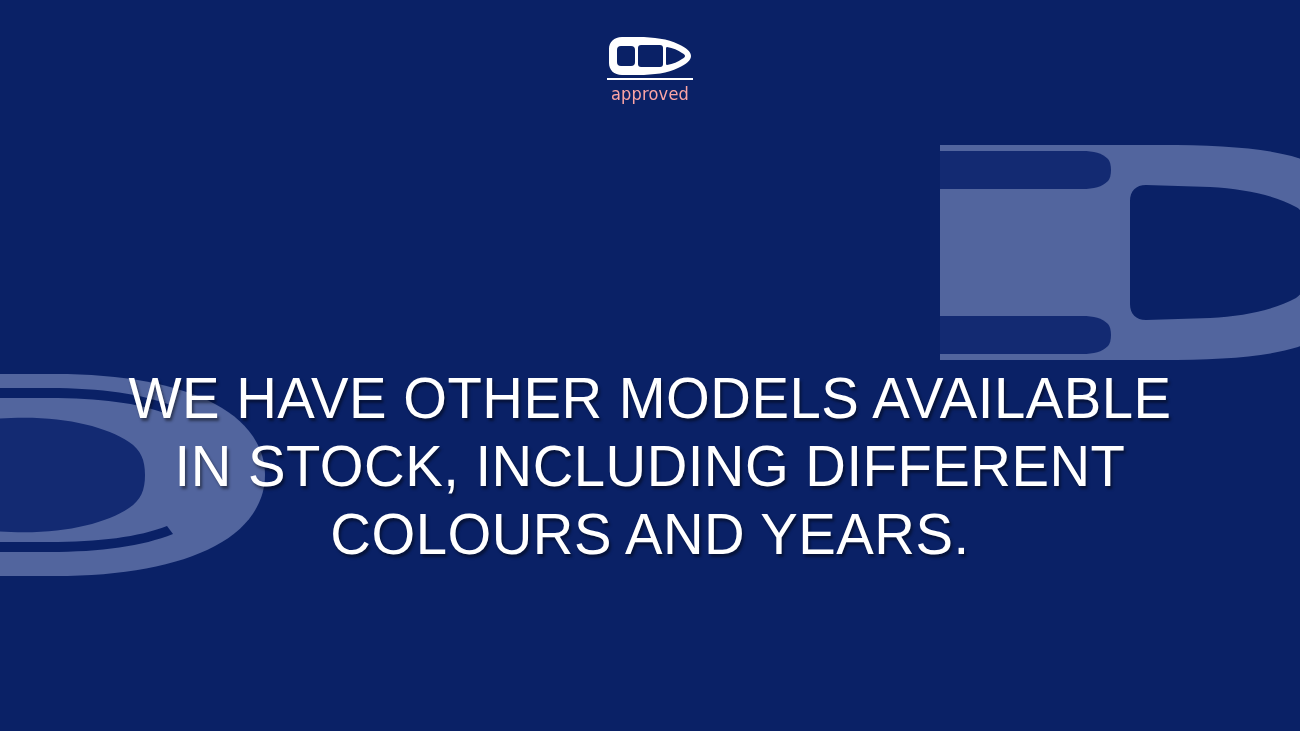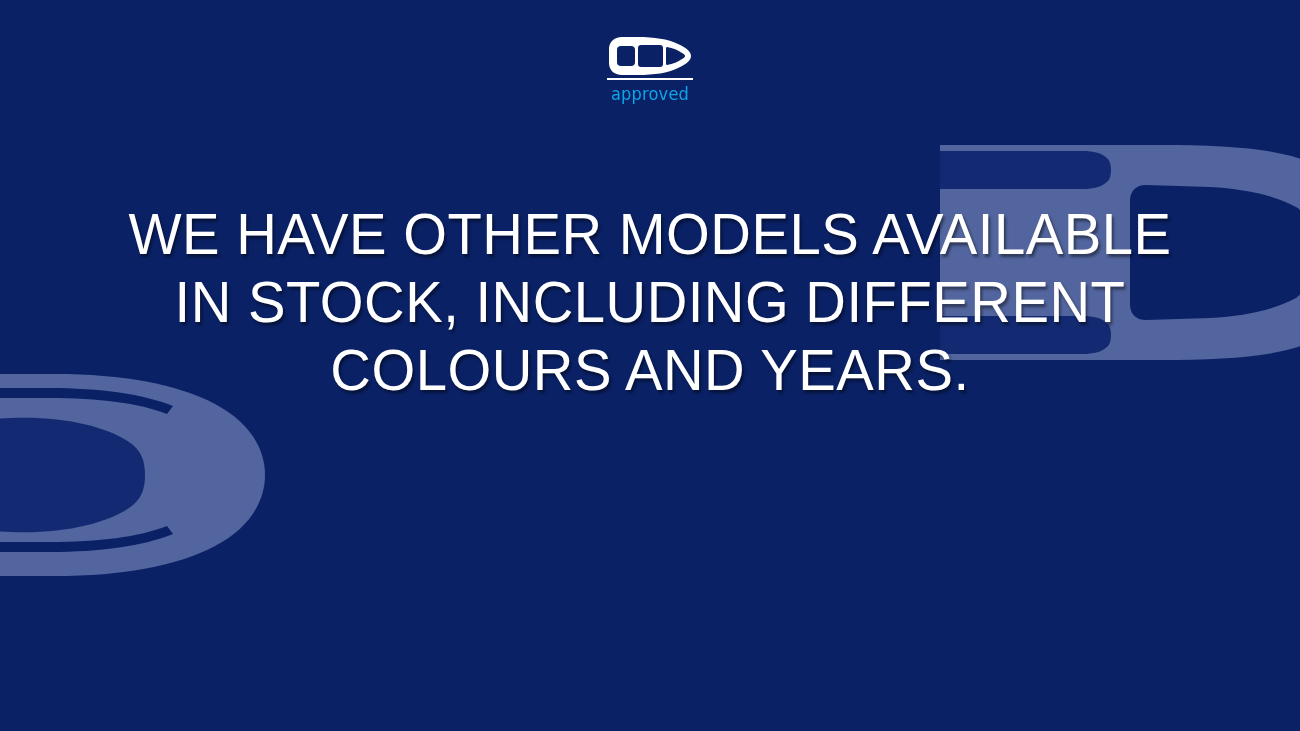--- a/index.html
+++ b/index.html
@@ -62,37 +62,37 @@
   .logo-mark svg { display: block; }
   .logo-rule {
     width: 86px;
     height: 2px;
     background: #ffffff;
     margin: 2px auto 5px auto;
   }
   .logo-word {
     font-size: 18px;
     line-height: 1;
-    color: #0ea5e9;
+    color: #fca5a5;
     letter-spacing: 0.2px;
     font-family: "DejaVu Sans", sans-serif;
     font-weight: 400;
     font-stretch: condensed;
   }
 
   
   .content {
     position: absolute;
     top: 0;
     left: 0;
     width: 1300px;
     height: 731px;
     z-index: 4;
     display: flex;
-    flex-direction: column;
+    flex-direction: row;
     align-items: center;
     justify-content: flex-start;
   }
 
   .headline-block {
     width: 1140px;
     margin: 0 auto;
     text-align: center;
   }
 

